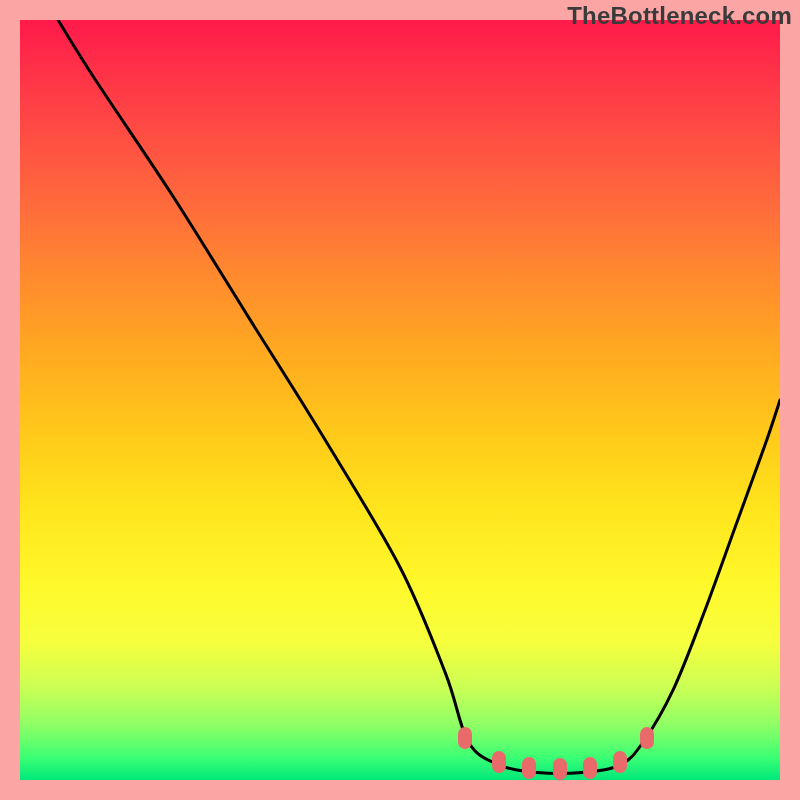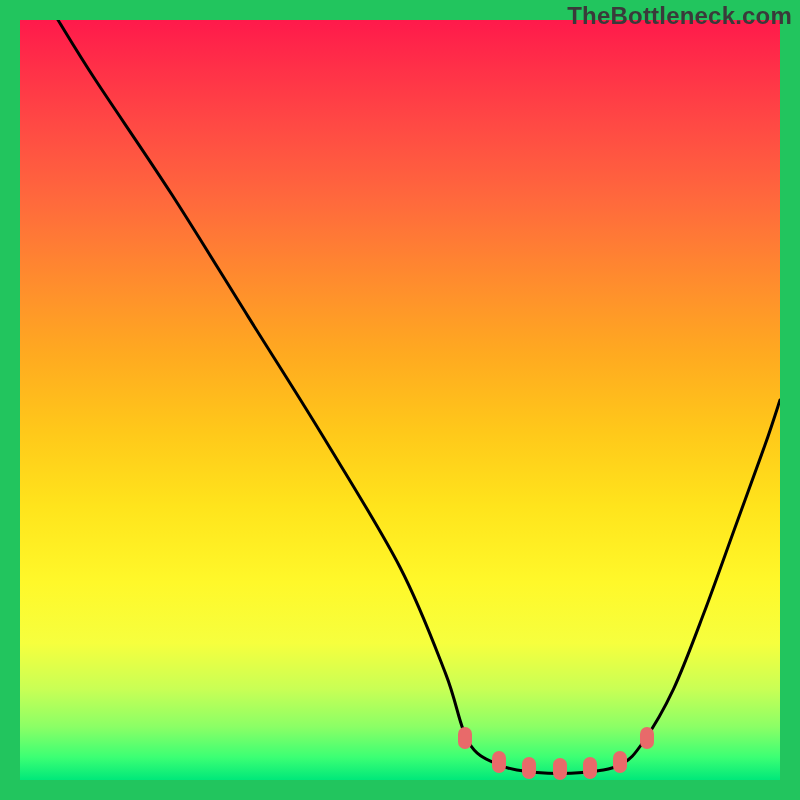--- a/index.html
+++ b/index.html
@@ -8,21 +8,21 @@
     width: 800px;
     height: 800px;
     background: #000;
     overflow: hidden;
     font-family: Arial, Helvetica, sans-serif;
   }
   .frame {
     position: relative;
     width: 800px;
     height: 800px;
-    background: #22c55e;
+    background: #fca5a5;
   }
   .watermark {
     position: absolute;
     top: 2px;
     right: 8px;
     color: #3a3a3a;
     font-size: 24px;
     font-weight: bold;
     letter-spacing: 0.2px;
     user-select: none;

